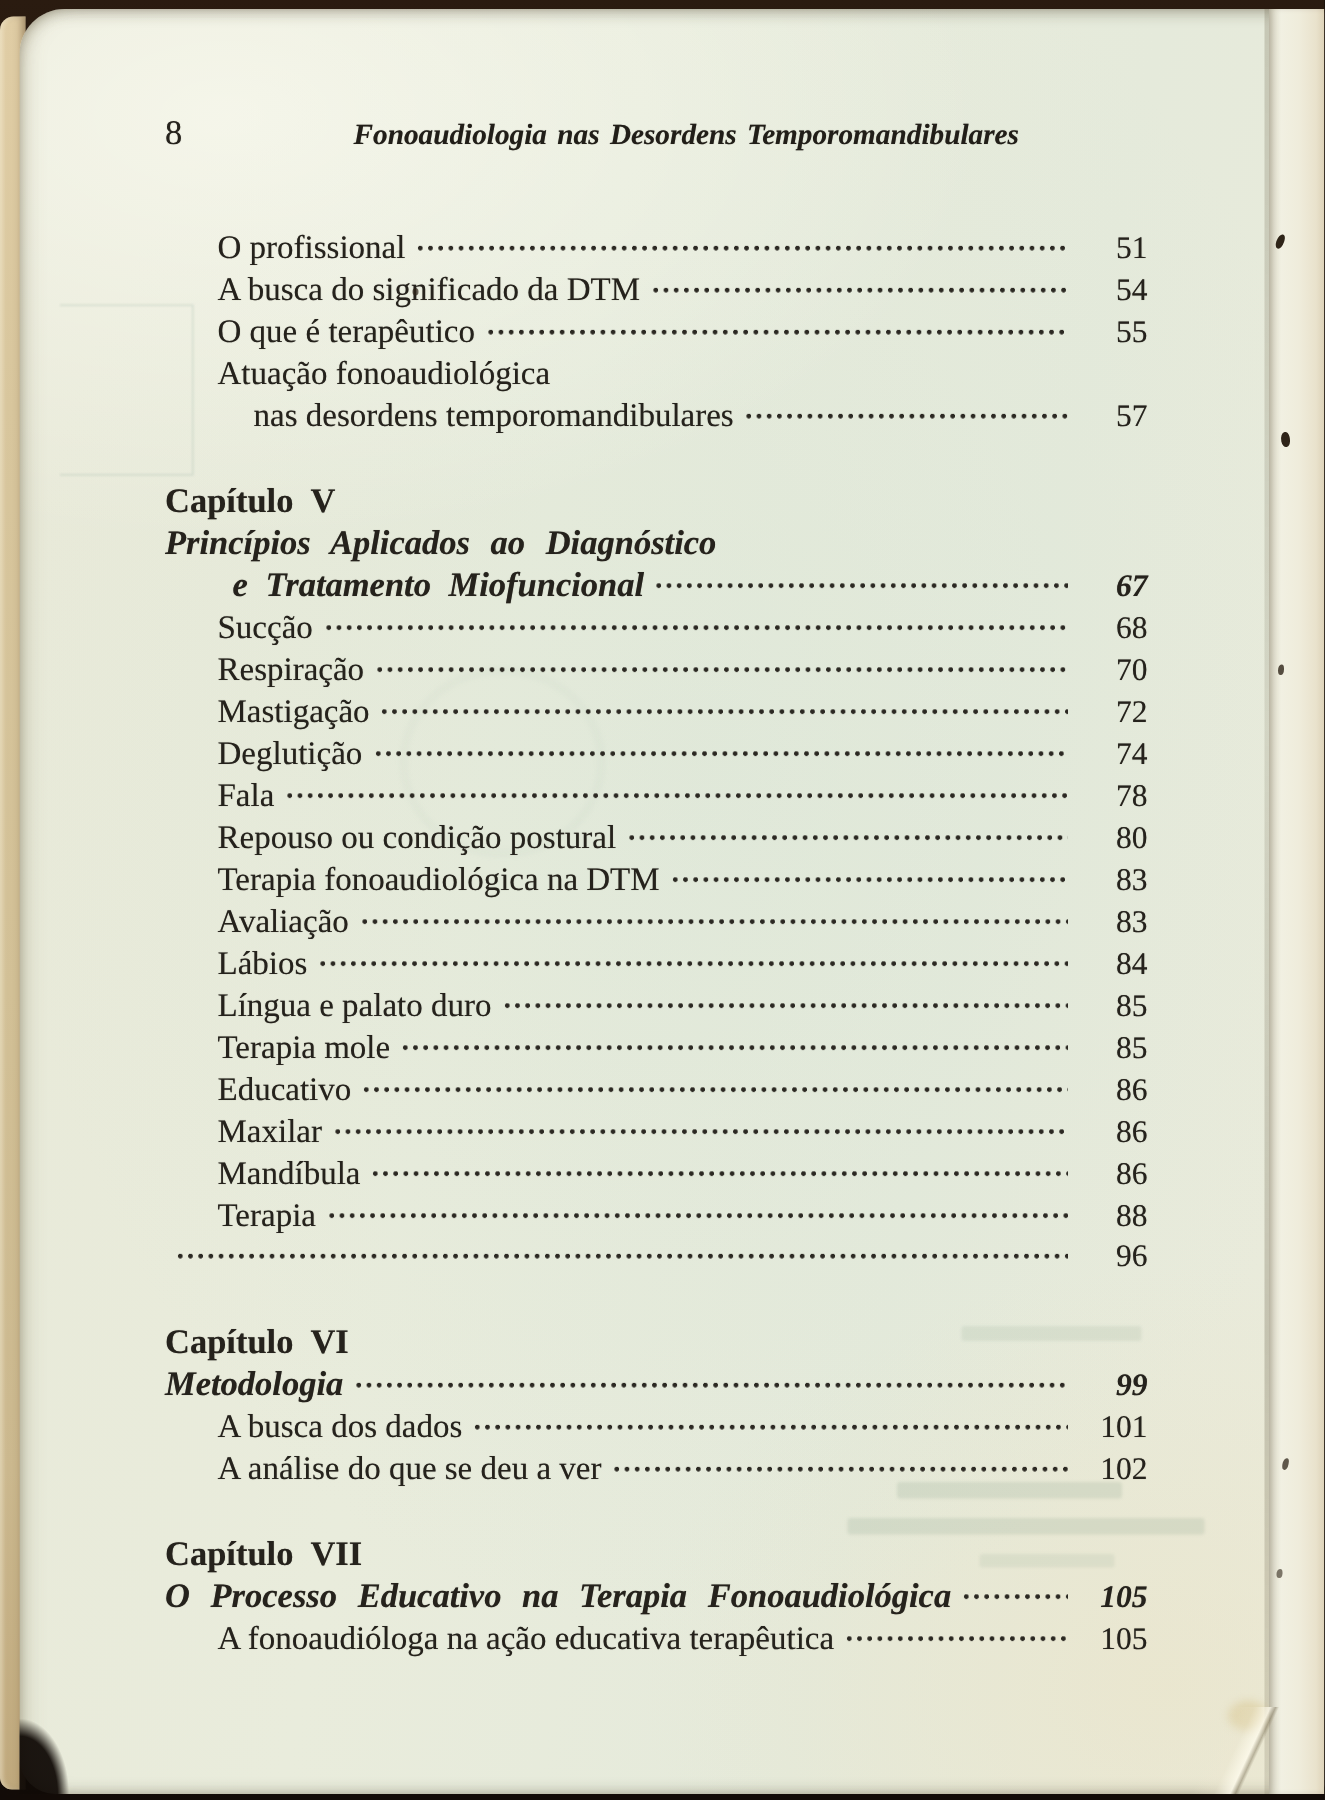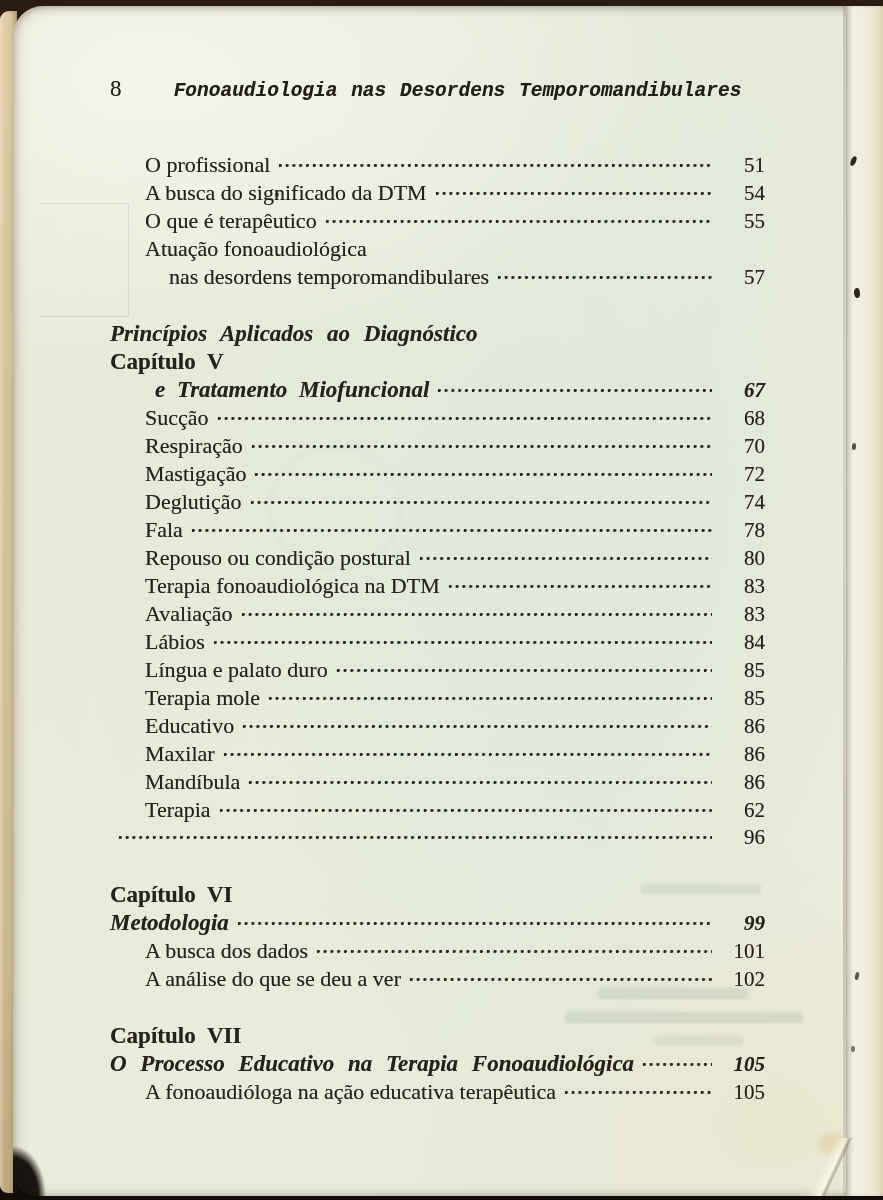--- a/index.html
+++ b/index.html
@@ -43,21 +43,21 @@
   
   .content{
     position:absolute;left:97px;top:70px;width:655px;
     color:#25221c;
     text-shadow:0 0 .5px rgba(40,36,28,.5);
   }
   .header{display:flex;align-items:baseline;height:28px;}
   .pagenum{width:40px;font-size:23px;letter-spacing:.5px;}
   .running-title{
     flex:1;text-align:center;font-style:italic;font-weight:bold;
-    font-size:19.5px;word-spacing:2px;color:#211e18;font-family:Liberation Mono, monospace;
+    font-size:19.5px;word-spacing:2px;color:#211e18;
   }
   .toc{margin-top:48px;}
   .toc-row{display:flex;align-items:baseline;height:28px;font-size:22px;white-space:nowrap;}
   .toc-spacer{height:29px;}
   .toc-label{flex:0 0 auto;}
   .t-entry .toc-label{margin-left:35px;}
   .t-entry-cont .toc-label{margin-left:59px;}
   .t-chapter{font-weight:bold;font-size:23px;word-spacing:6px;}
   .t-chapter-title{font-weight:bold;font-style:italic;font-size:23px;word-spacing:8px;}
   .t-chapter-title-cont{font-weight:bold;font-style:italic;font-size:23px;word-spacing:6px;}
@@ -148,26 +148,26 @@
           </div>
           <div class="toc-row t-entry">
             <span class="toc-label">Atuação fonoaudiológica</span>
           </div>
           <div class="toc-row t-entry-cont">
             <span class="toc-label">nas desordens temporomandibulares</span>
             <span class="leader"></span>
             <span class="pg">57</span>
           </div>
           <div class="toc-spacer"></div>
+          <div class="toc-row t-chapter">
+            <span class="toc-label">Capítulo V</span>
+          </div>
           <div class="toc-row t-chapter-title">
             <span class="toc-label">Princípios Aplicados ao Diagnóstico</span>
           </div>
-          <div class="toc-row t-chapter">
-            <span class="toc-label">Capítulo V</span>
-          </div>
           <div class="toc-row t-chapter-title-cont">
             <span class="toc-label">e Tratamento Miofuncional</span>
             <span class="leader"></span>
             <span class="pg">67</span>
           </div>
           <div class="toc-row t-entry">
             <span class="toc-label">Sucção</span>
             <span class="leader"></span>
             <span class="pg">68</span>
           </div>
@@ -232,21 +232,21 @@
             <span class="pg">86</span>
           </div>
           <div class="toc-row t-entry">
             <span class="toc-label">Mandíbula</span>
             <span class="leader"></span>
             <span class="pg">86</span>
           </div>
           <div class="toc-row t-entry">
             <span class="toc-label">Terapia</span>
             <span class="leader"></span>
-            <span class="pg">62</span>
+            <span class="pg">88</span>
           </div>
           <div class="toc-row t-entry">
             <span class="leader"></span>
             <span class="pg">96</span>
           </div>
           <div class="toc-spacer"></div>
           <div class="toc-row t-chapter">
             <span class="toc-label">Capítulo VI</span>
           </div>
           <div class="toc-row t-chapter-title">

